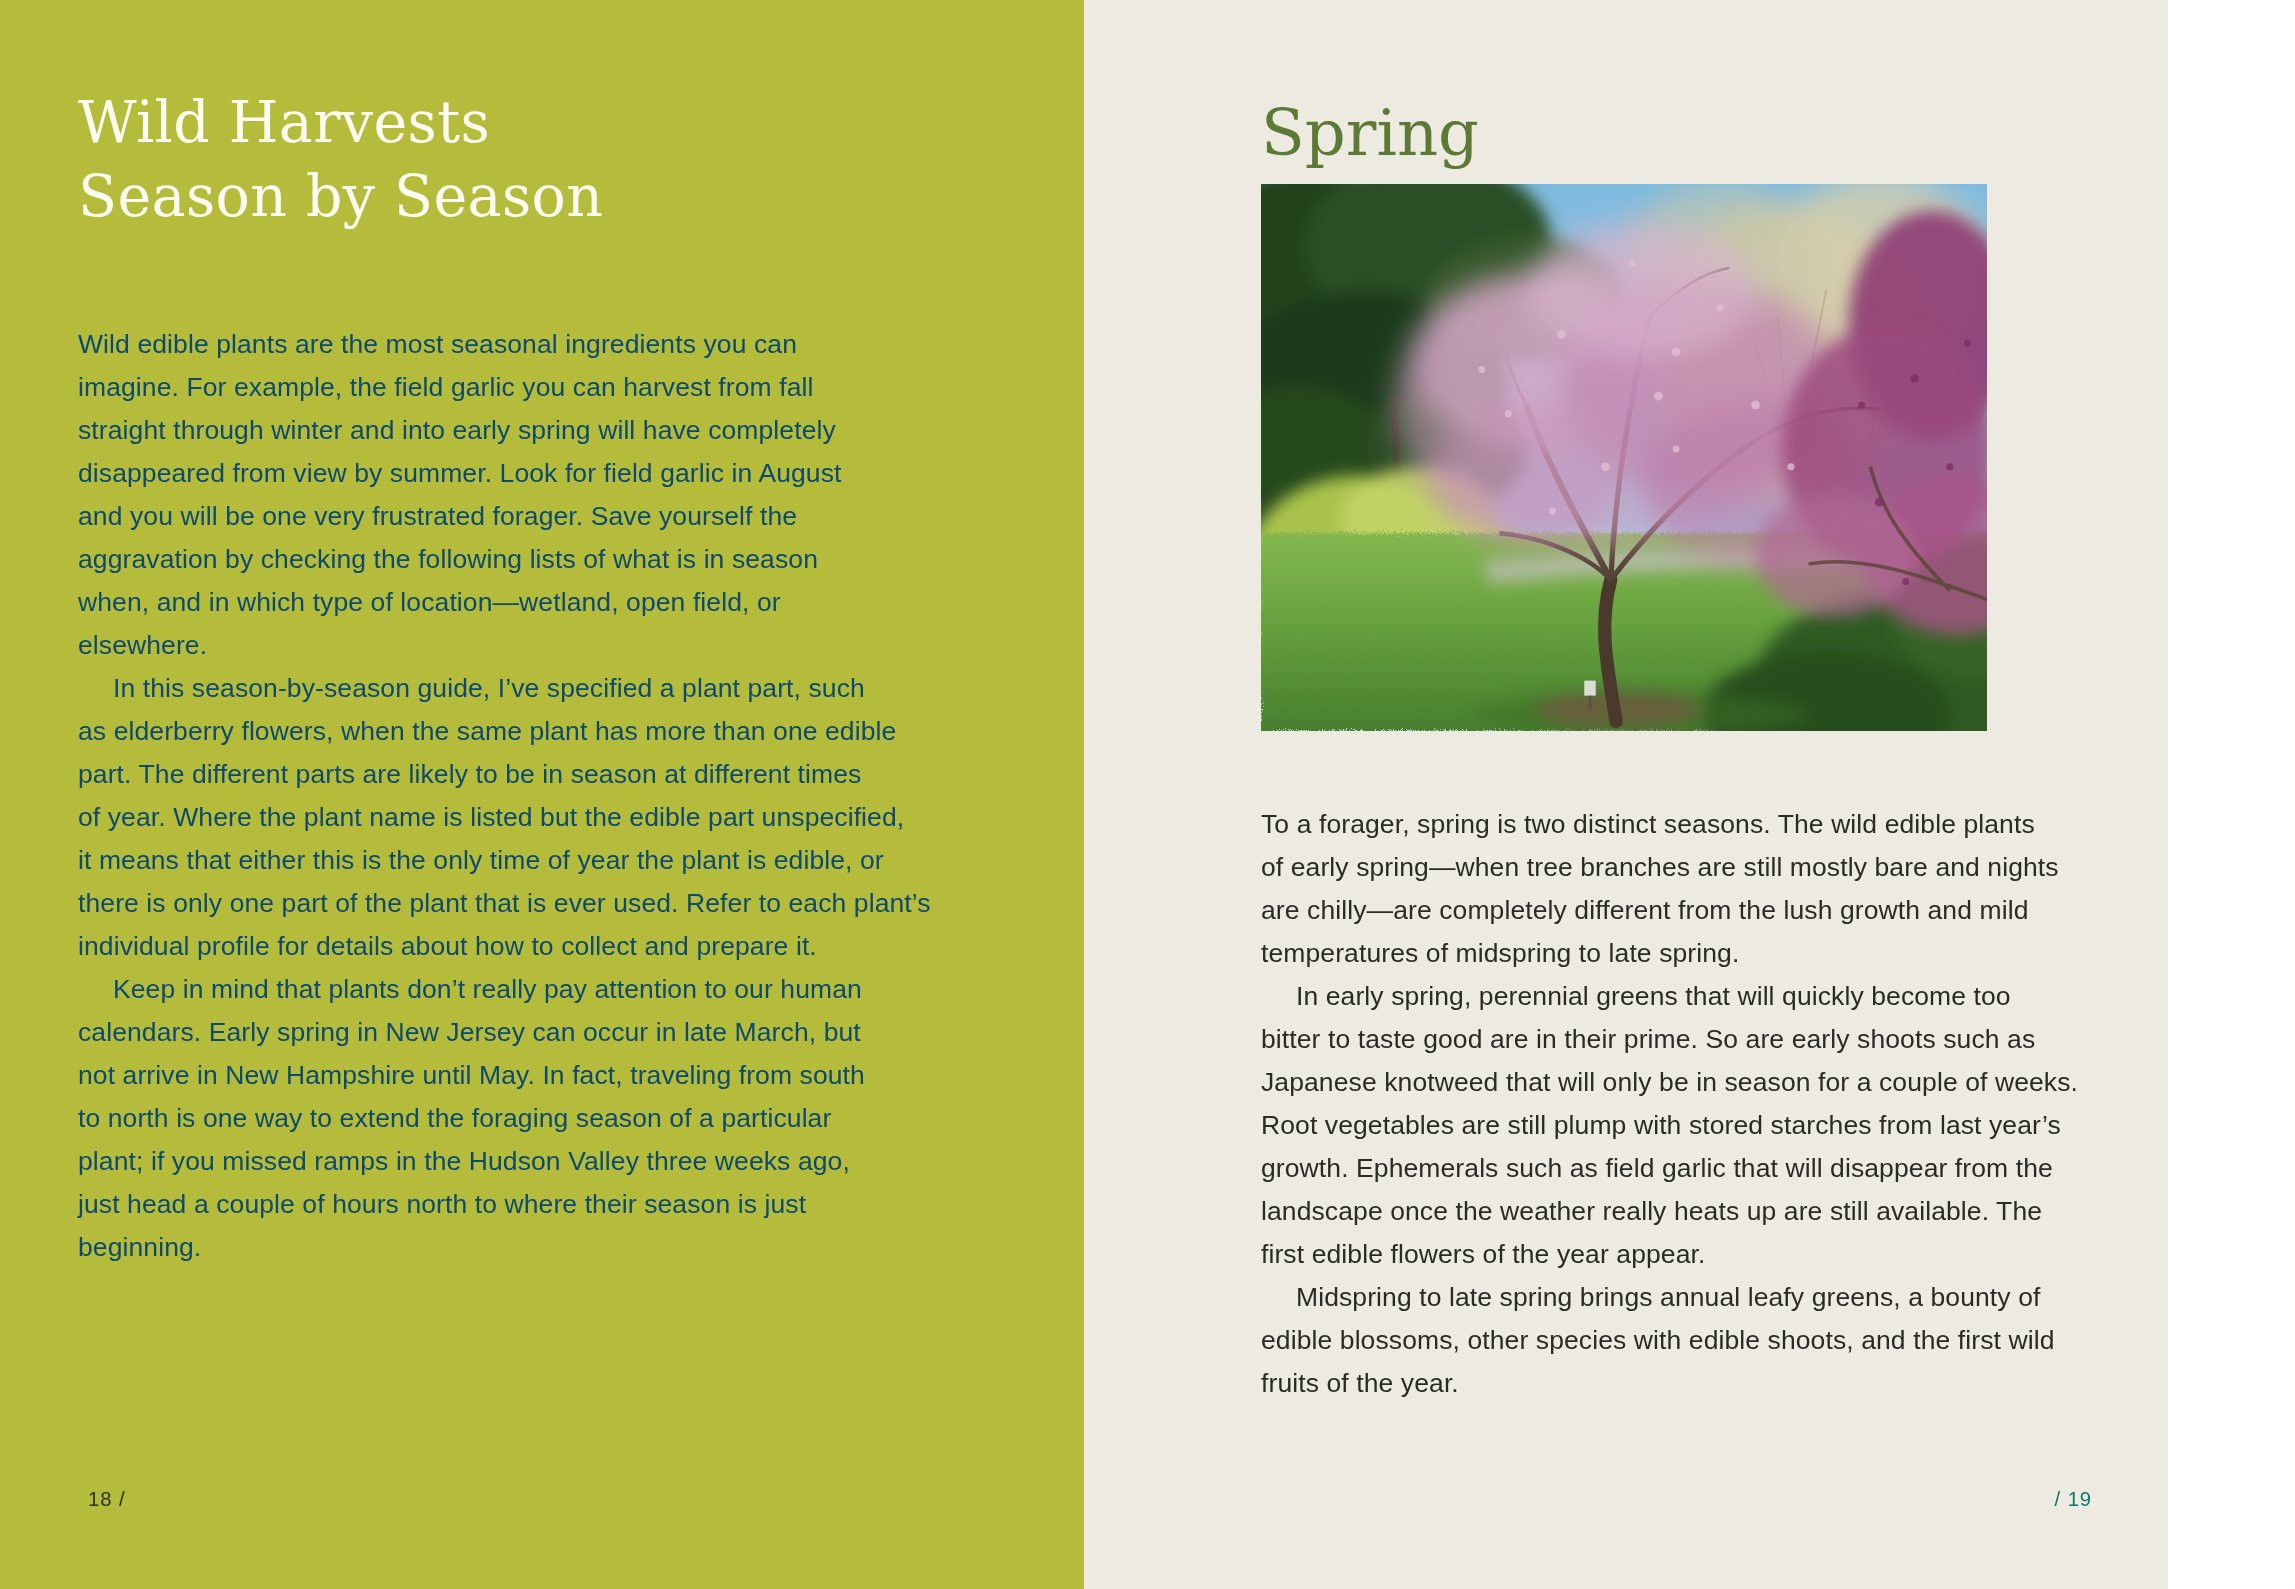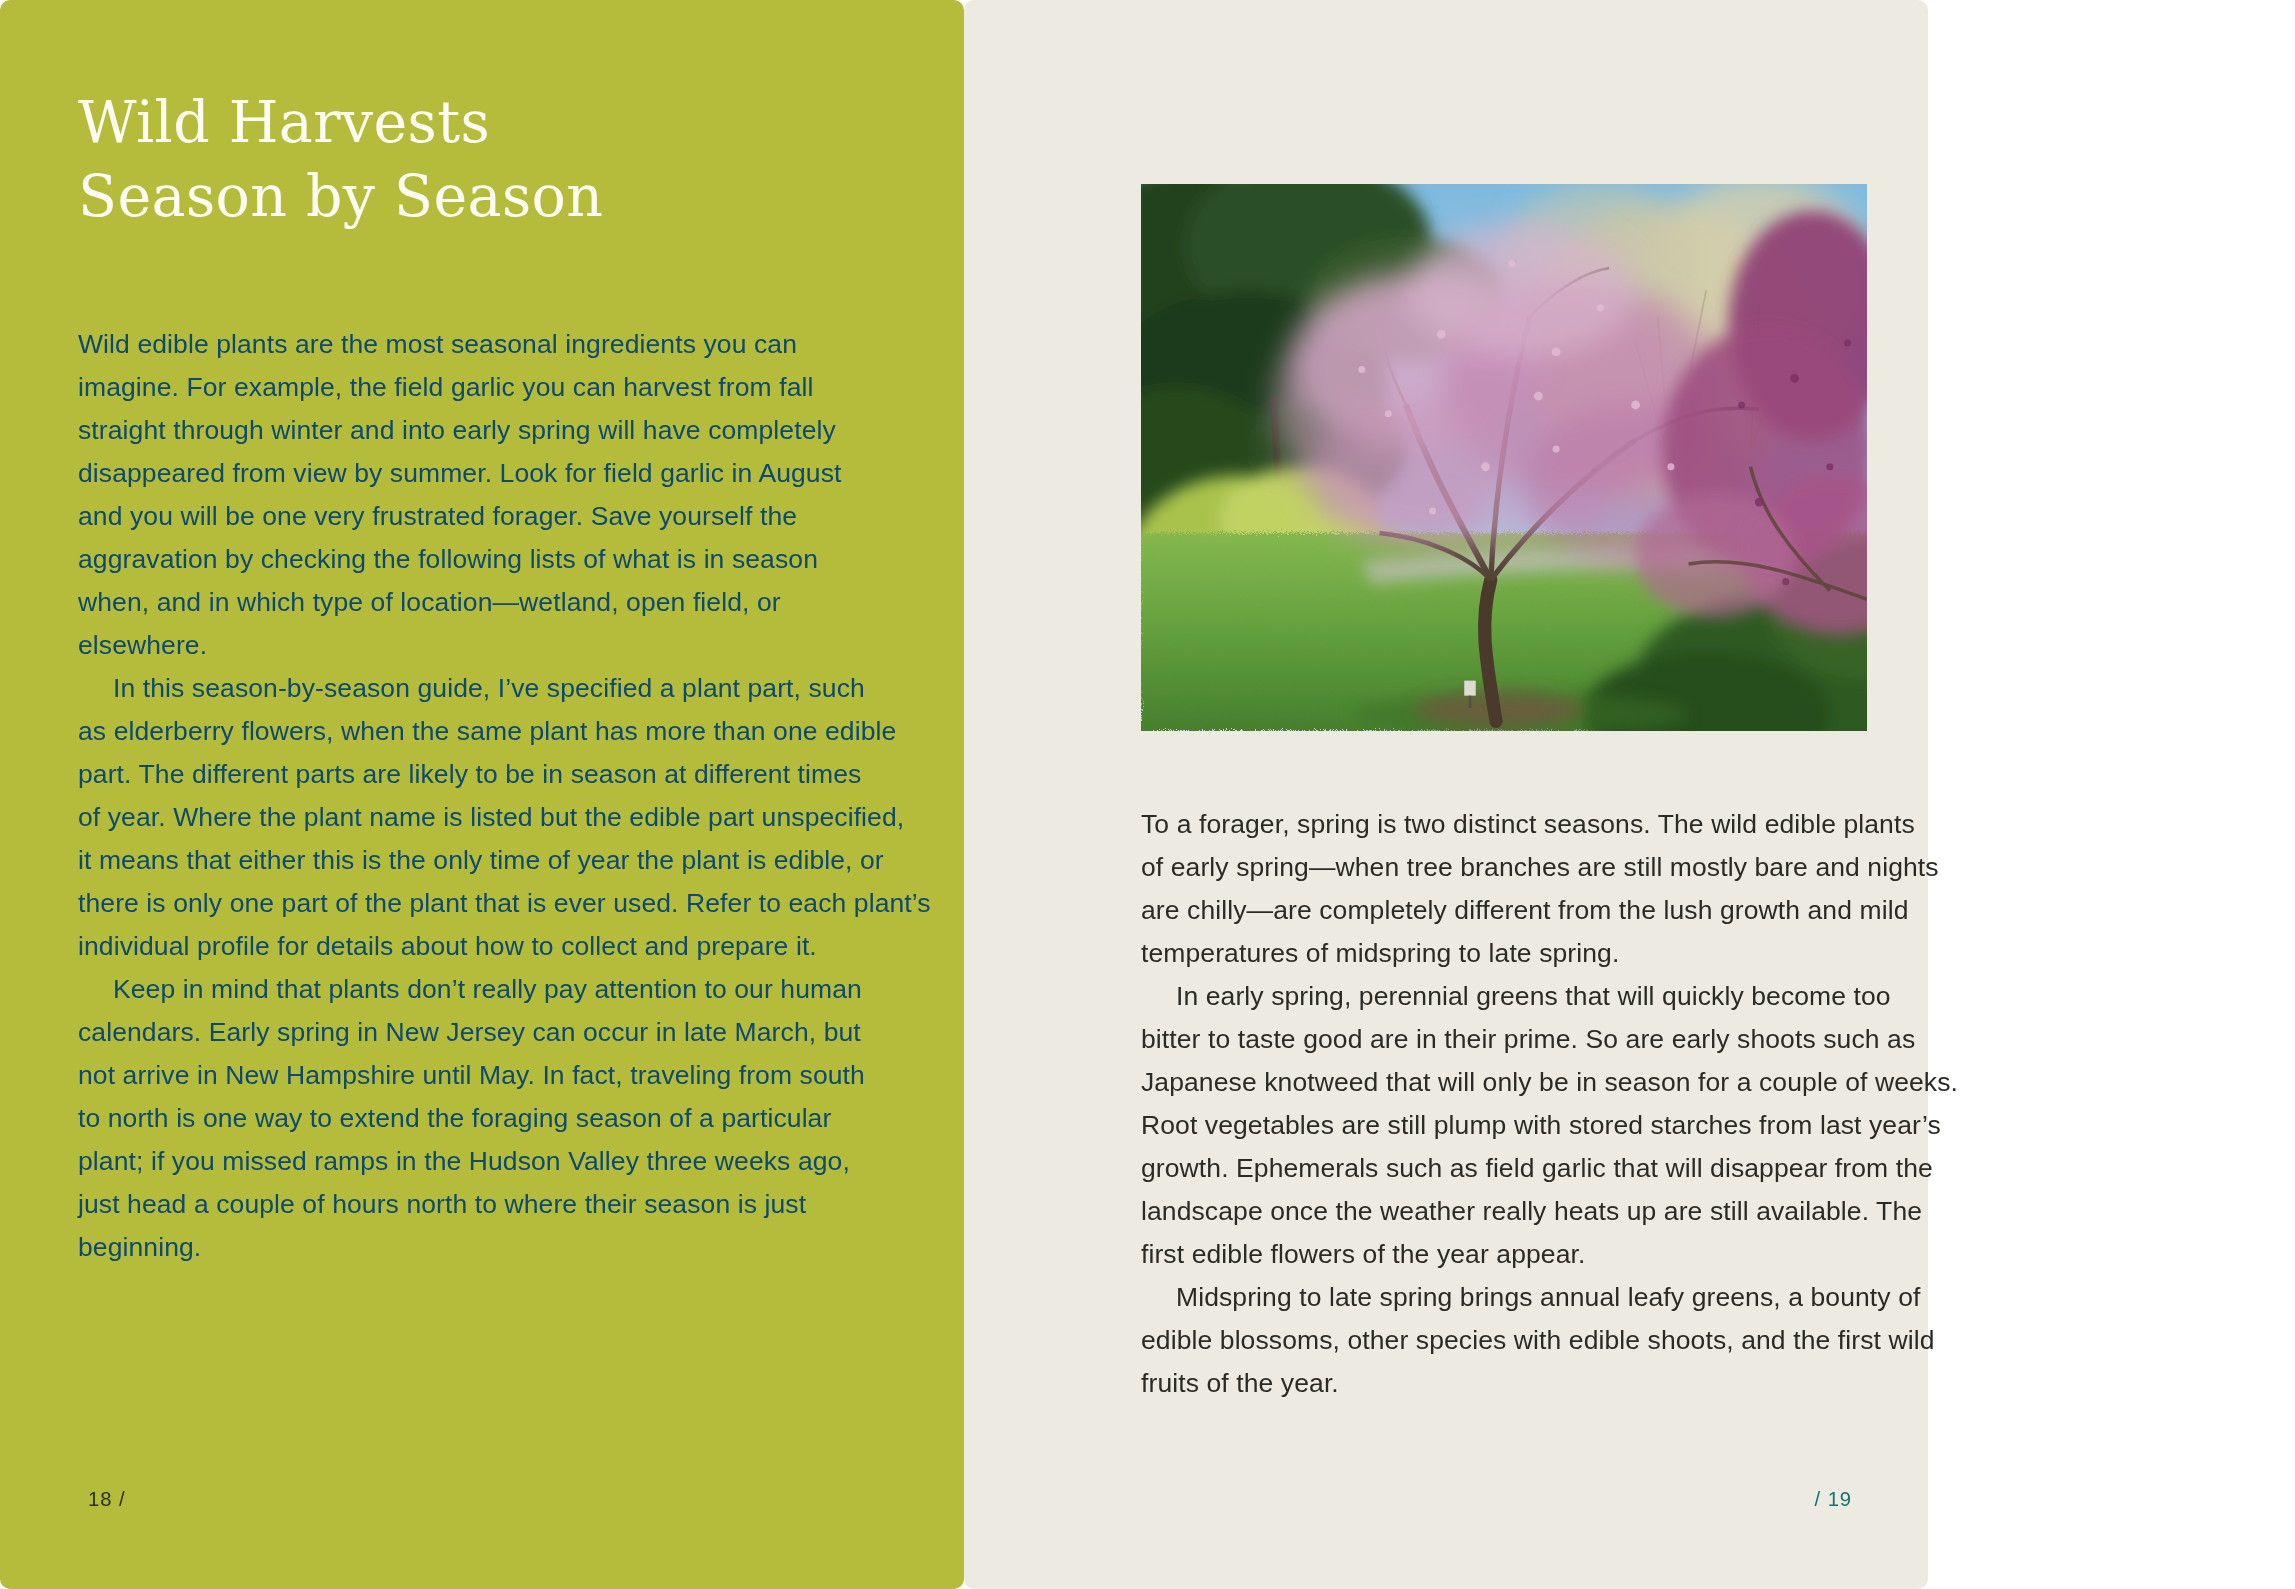--- a/index.html
+++ b/index.html
@@ -7,21 +7,21 @@
     width: 2295px; height: 1589px;
     font-family: "Liberation Sans", sans-serif;
     -webkit-font-smoothing: antialiased;
   }
   .spread {
     position: relative;
     width: 2295px; height: 1589px;
     display: flex;
     overflow: hidden;
   }
-  .page { position: relative; width: 964px; height: 1589px; border-radius: 10px; }
+  .page { position: relative; width: 1084px; height: 1589px; }
   .page.left  { background: #b5bb3a; }
   .page.right { background: #edebe1; }
 
   
   .left-title {
     position: absolute; left: 78px; top: 85px;
     margin: 0;
     font-family: "DejaVu Serif", "Liberation Serif", serif;
     font-weight: normal;
     font-size: 57px; line-height: 74px;
@@ -108,20 +108,21 @@
 to north is one way to extend the foraging season of a particular
 plant; if you missed ramps in the Hudson Valley three weeks ago,
 just head a couple of hours north to where their season is just
 beginning.</p>
     </div>
 
     <div class="pagenum num-left">18 /</div>
   </section>
 
   <section class="page right">
+    <h2 class="right-title">Spring</h2>
 
     <figure class="photo">
 
       <svg viewBox="0 0 822 619" preserveAspectRatio="none">
         <defs>
           <linearGradient id="sky" x1="0" y1="0" x2="0" y2="1">
             <stop offset="0" stop-color="#7fbade"></stop>
             <stop offset="0.55" stop-color="#9ccae6"></stop>
             <stop offset="1" stop-color="#bcd9e9"></stop>
           </linearGradient>

